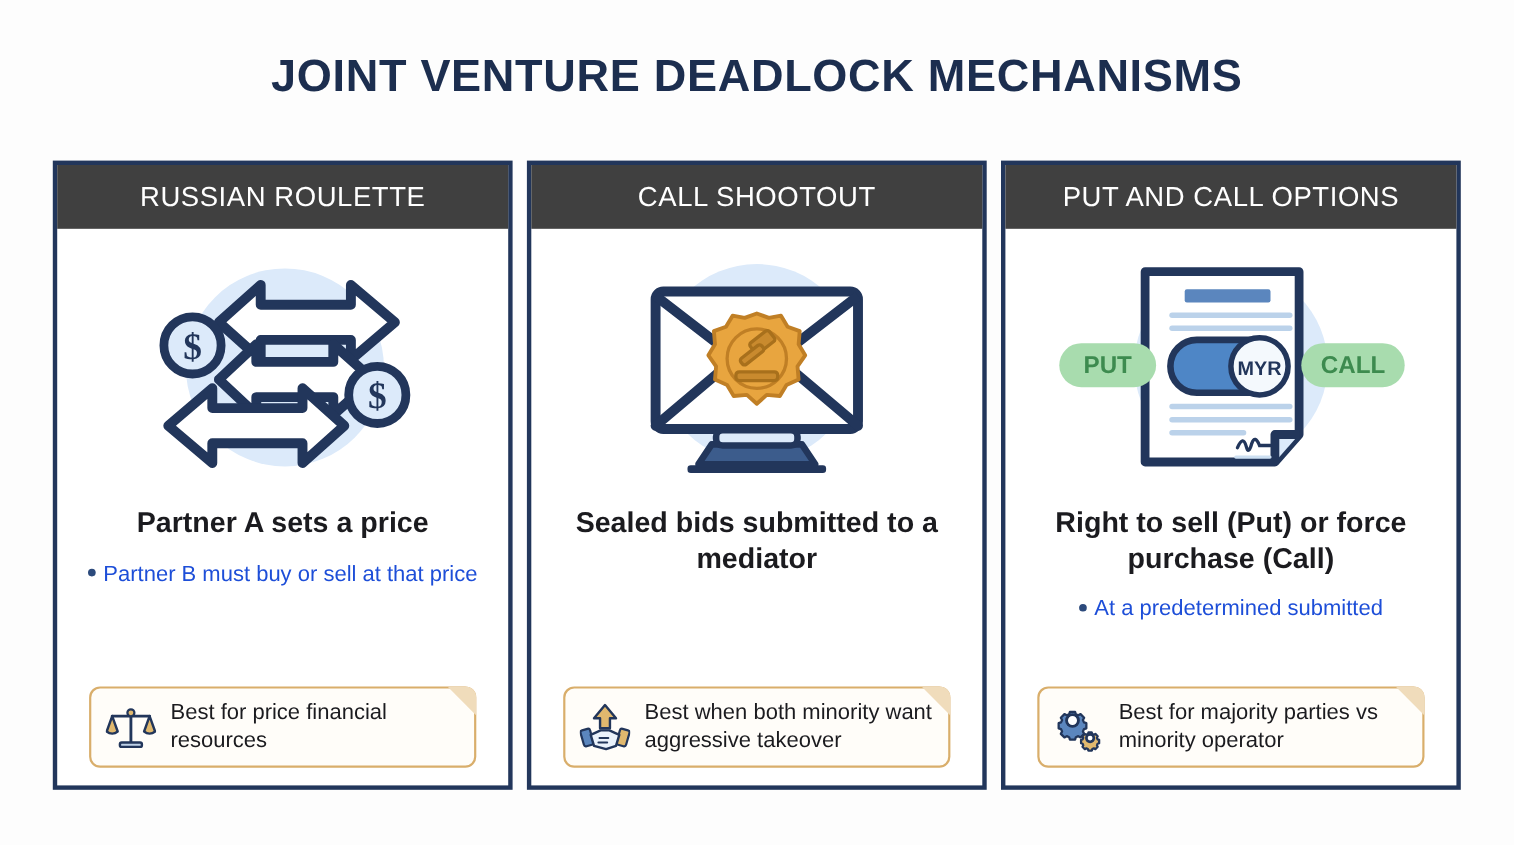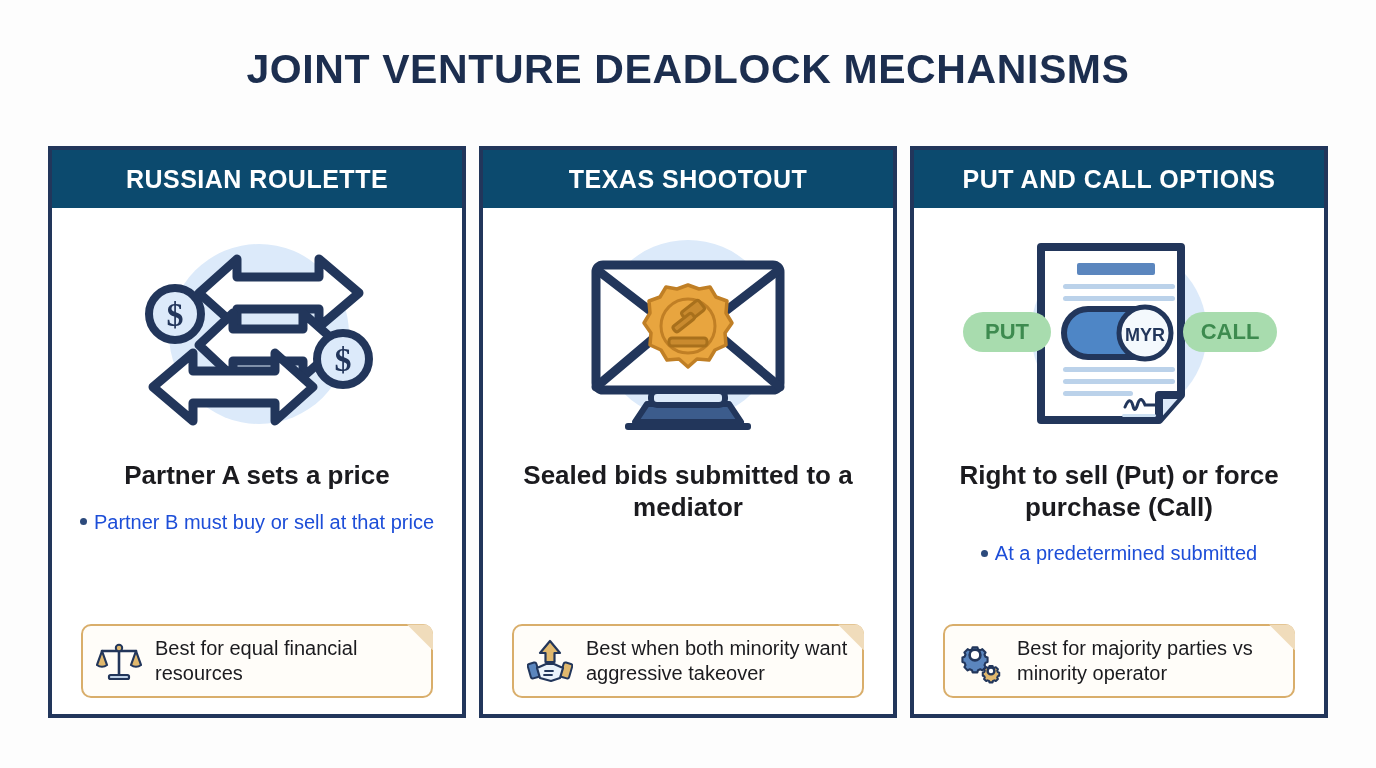--- a/index.html
+++ b/index.html
@@ -49,27 +49,27 @@
     flex: 1 1 0;
     border: 4px solid #22365B;
     background: #FFFFFF;
     box-sizing: border-box;
     display: flex;
     flex-direction: column;
     position: relative;
   }
   .card-header {
     height: 58px;
-    background: #0c4a6e;
+    background: #404040;
     color: #FFFFFF;
     display: flex;
     align-items: center;
     justify-content: center;
     font-size: 25px;
-    font-weight: bold;
+    font-weight: normal;
     letter-spacing: 0.5px;
     flex: 0 0 auto;
   }
   .card-body {
     flex: 1 1 auto;
     display: flex;
     flex-direction: column;
     align-items: center;
     padding: 0 14px;
     box-sizing: border-box;
@@ -209,28 +209,28 @@
           <span class="note-icon">
             <svg width="46" height="46" viewBox="0 0 46 46" aria-hidden="true">
               <line x1="23" y1="9" x2="23" y2="38" stroke="#22365B" stroke-width="2.6"></line>
               <line x1="6" y1="13" x2="40" y2="13" stroke="#22365B" stroke-width="2.6" stroke-linecap="round"></line>
               <circle cx="23" cy="10" r="3.2" fill="#E0B86E" stroke="#22365B" stroke-width="2"></circle>
               <path d="M6 13 L1 27 A8 8 0 0 0 11 27 Z" fill="#E0B86E" stroke="#22365B" stroke-width="2.2" stroke-linejoin="round"></path>
               <path d="M40 13 L35 27 A8 8 0 0 0 45 27 Z" fill="#E0B86E" stroke="#22365B" stroke-width="2.2" stroke-linejoin="round"></path>
               <rect x="13" y="37" width="20" height="4" rx="1.6" fill="#BFD2E8" stroke="#22365B" stroke-width="2.2"></rect>
             </svg>
           </span>
-          <span class="note-text">Best for equal financial resources</span>
+          <span class="note-text">Best for price financial resources</span>
         </div>
 
       </div>
     </div>
 
     <div class="card">
-      <div class="card-header">TEXAS SHOOTOUT</div>
+      <div class="card-header">CALL SHOOTOUT</div>
       <div class="card-body">
 
         <div class="icon-wrap">
           <svg width="250" height="215" viewBox="0 0 250 215" aria-hidden="true">
             <circle cx="125" cy="103" r="90" fill="#DCEAFA"></circle>
 
             <rect x="33" y="38" width="184" height="125" rx="7" fill="#FFFFFF" stroke="#22365B" stroke-width="9"></rect>
             <path d="M33 42 L125 113 L217 42" fill="none" stroke="#22365B" stroke-width="9" stroke-linejoin="round"></path>
             <path d="M33 160 L104 100 M217 160 L146 100" fill="none" stroke="#22365B" stroke-width="9" stroke-linecap="round"></path>
 

